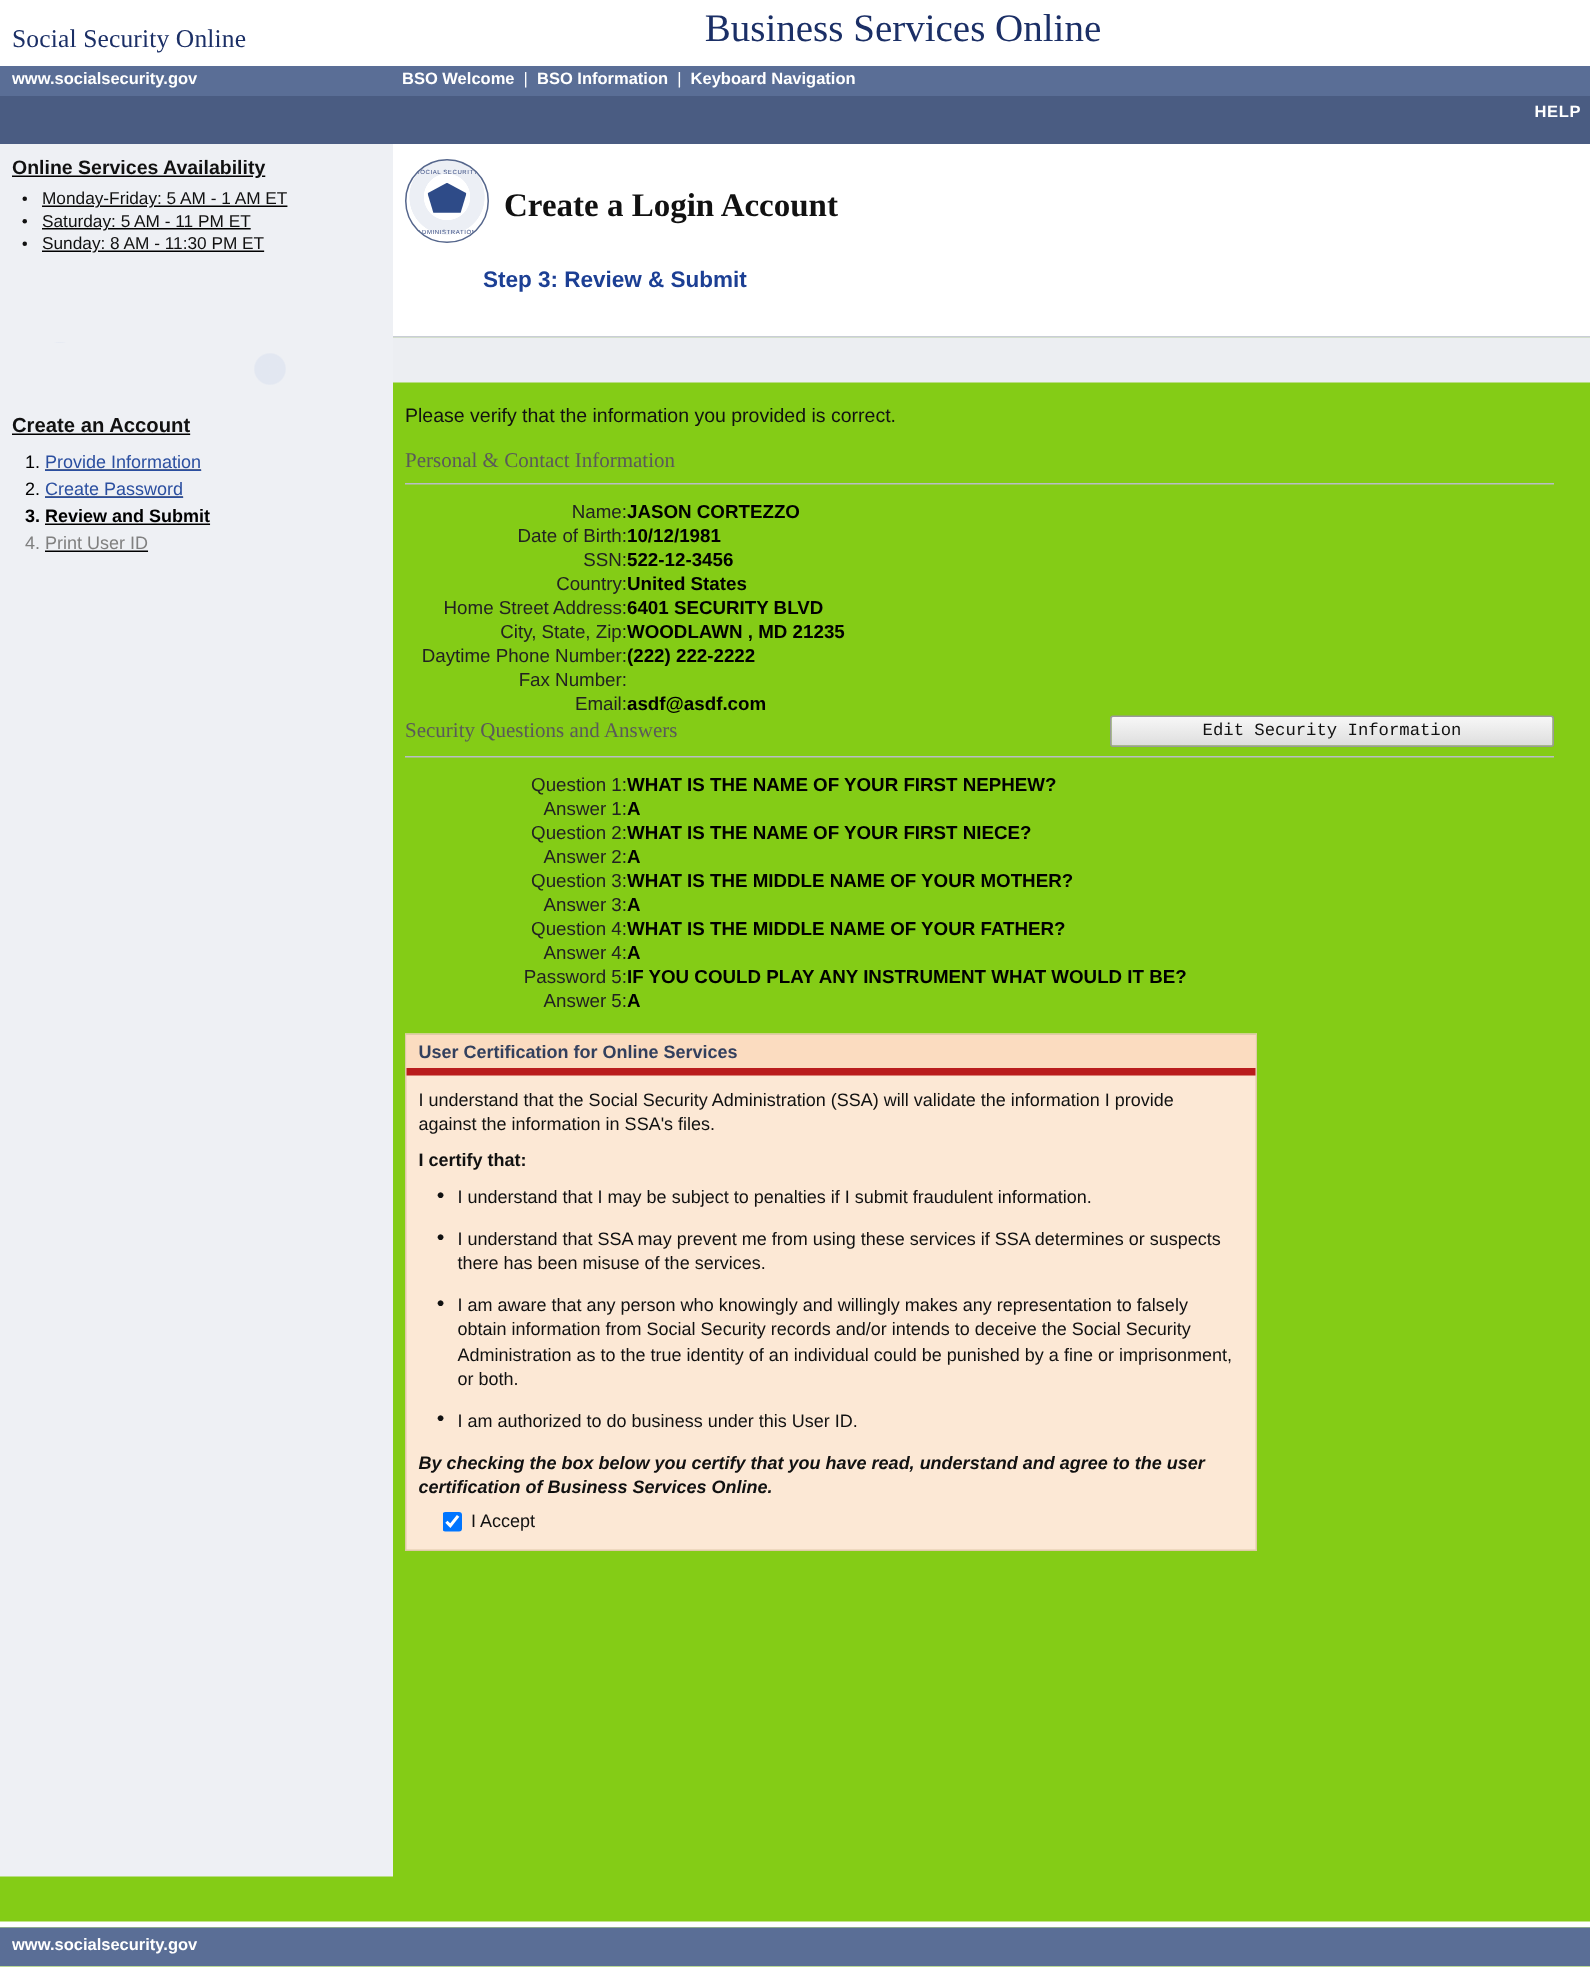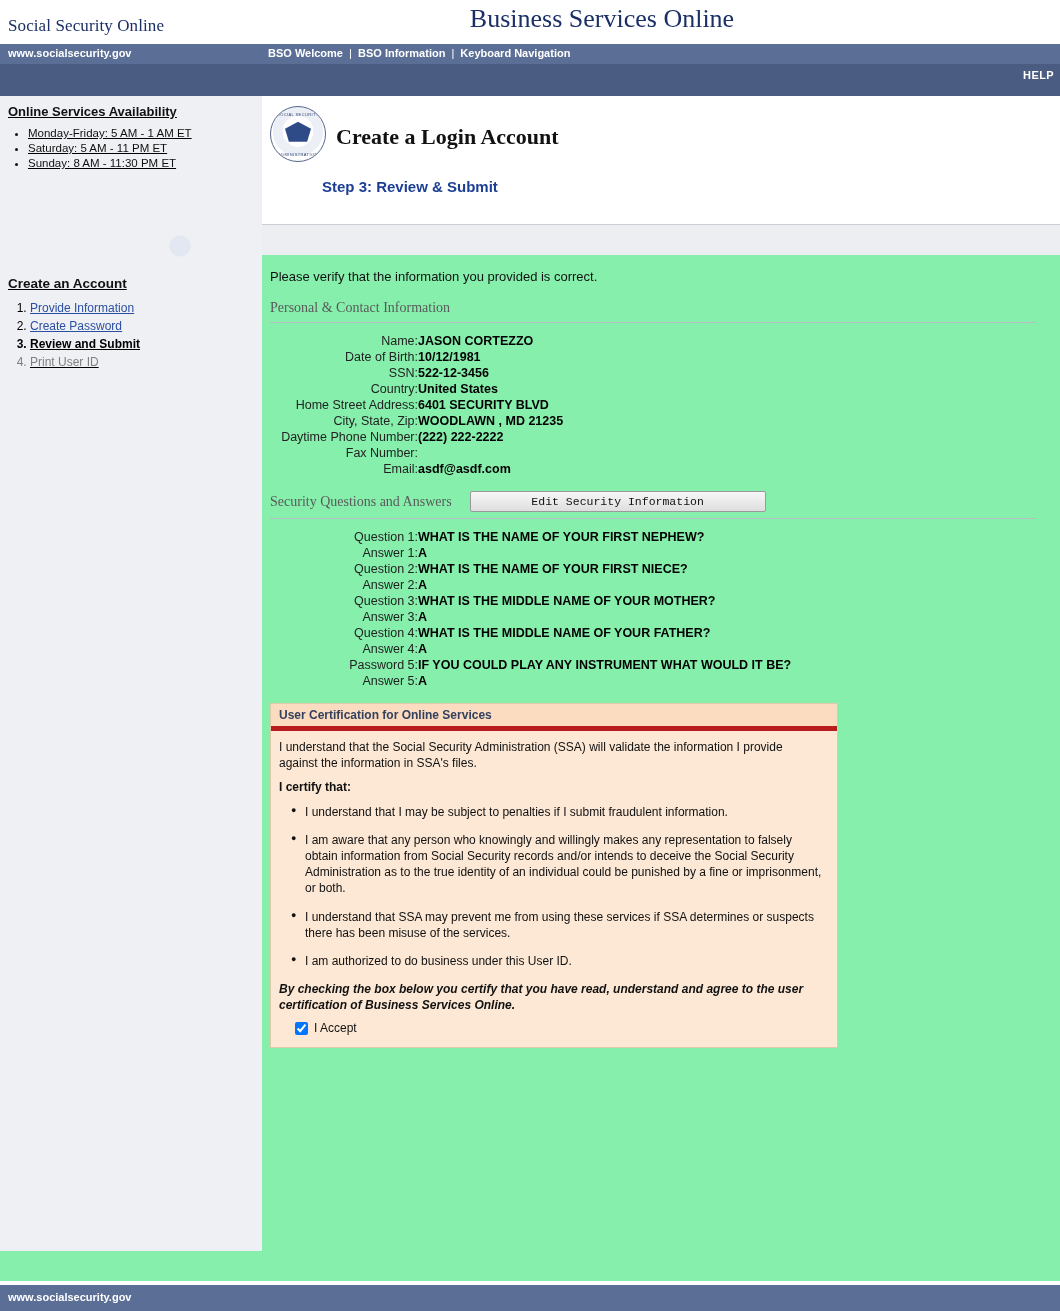--- a/index.html
+++ b/index.html
@@ -8,21 +8,21 @@
     background: #ffffff;
     font-family: "Liberation Sans", sans-serif;
     font-size: 12px;
     color: #000;
   }
   .page {
     width: 1060px;
     height: 1311px;
     position: relative;
     overflow: hidden;
-    background: #86efac;
+    background: #84cc16;
   }
 
   
   .header {
     height: 44px;
     position: relative;
     background: #ffffff;
     border-bottom: 0;
   }
   .brand-left {
@@ -207,21 +207,20 @@
   }
   .verify-text {
     font-size: 13px;
     color: #111;
     margin: 0 0 16px 0;
   }
 
   .section-head-row {
     display: flex;
     align-items: center;
-    gap: 18px;
     margin-bottom: 2px;
   }
   .section-head {
     font-size: 14px;
     color: #5a5a5a;
     font-family: "Liberation Serif", serif;
     white-space: nowrap;
   }
   .btn {
     font-family: "Liberation Mono", monospace;
@@ -457,21 +456,21 @@
             <td class="k">Fax Number:</td>
             <td class="v"></td>
           </tr>
           <tr>
             <td class="k">Email:</td>
             <td class="v">asdf@asdf.com</td>
           </tr>
         </tbody>
           </table>
 
-        <div class="section-head-row" style="margin-top:14px;">
+        <div class="section-head-row" style="justify-content:space-between;">
           <div class="section-head">Security Questions and Answers</div>
           <button class="btn btn-wide">Edit Security Information</button>
         </div>
         <hr class="hr-line">
 
         <table class="qa">
           <tbody>
               <tr>
             <td class="qk">Question 1:</td>
             <td class="qv">WHAT IS THE NAME OF YOUR FIRST NEPHEW?</td>
@@ -515,22 +514,22 @@
         </tbody>
           </table>
 
         <div class="cert">
           <div class="cert-head">User Certification for Online Services</div>
           <div class="cert-body">
             <p>I understand that the Social Security Administration (SSA) will validate the information I provide against the information in SSA's files.</p>
             <p class="cert-strong">I certify that:</p>
             <ul class="cert-list">
               <li>I understand that I may be subject to penalties if I submit fraudulent information.</li>
+              <li>I understand that SSA may prevent me from using these services if SSA determines or suspects there has been misuse of the services.</li>
               <li>I am aware that any person who knowingly and willingly makes any representation to falsely obtain information from Social Security records and/or intends to deceive the Social Security Administration as to the true identity of an individual could be punished by a fine or imprisonment, or both.</li>
-              <li>I understand that SSA may prevent me from using these services if SSA determines or suspects there has been misuse of the services.</li>
               <li>I am authorized to do business under this User ID.</li>
             </ul>
             <p class="cert-final">By checking the box below you certify that you have read, understand and agree to the user certification of Business Services Online.</p>
             <div class="accept-row">
               <input type="checkbox" checked="" style="">
               <span class="accept-label">I Accept</span>
             </div>
           </div>
         </div>
 

